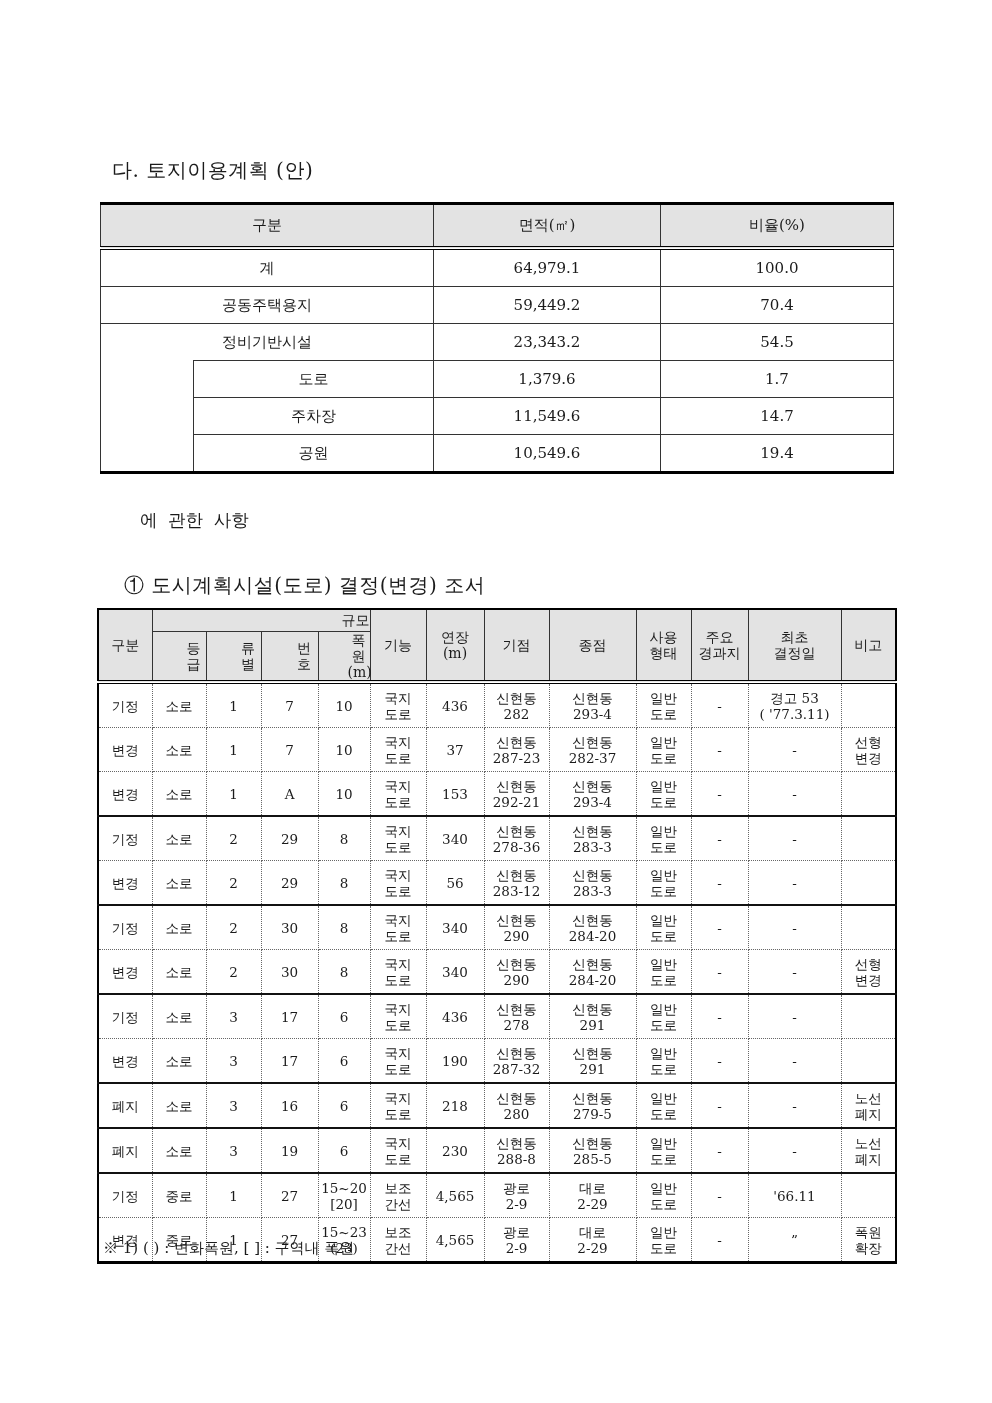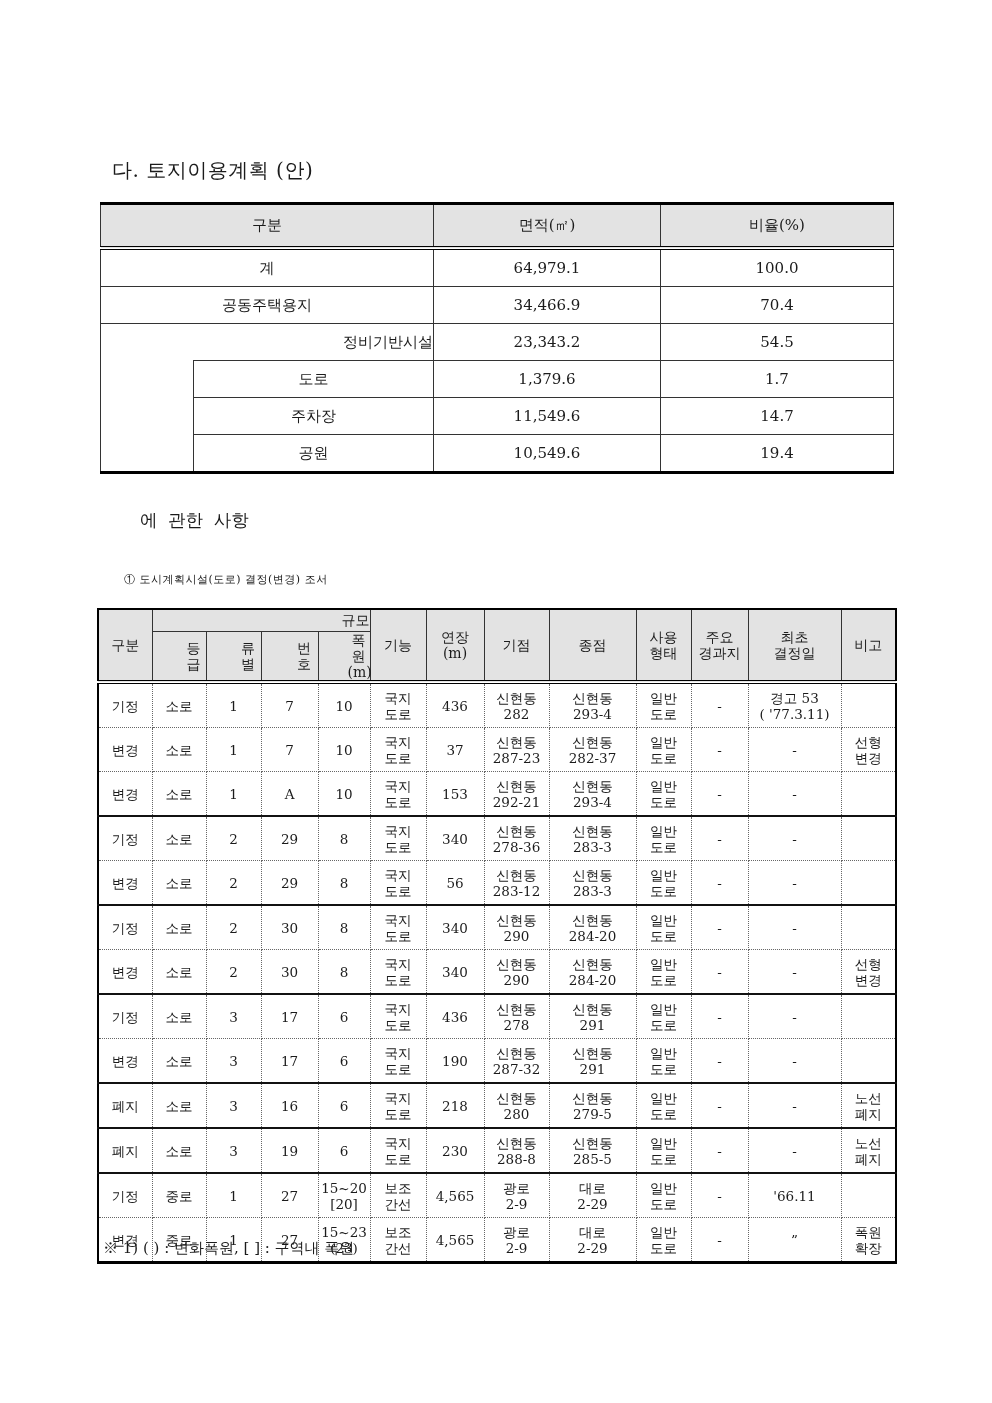--- a/index.html
+++ b/index.html
@@ -9,40 +9,40 @@
     font-family: "DejaVu Serif", "Liberation Serif", serif;
     color: #1b1b1b;
   }
   .page { position: relative; width: 992px; height: 1403px; overflow: hidden; }
 
   
   .sec-title { position: absolute; white-space: nowrap; }
   .title-da { left: 112px; top: 157px; font-size: 20px; letter-spacing: 0.5px; }
   .title-ra-1 { left: 97px; top: 503px; font-size: 17.5px; word-spacing: 5px; }
   .title-ra-2 { left: 140px; top: 508px; font-size: 17.5px; word-spacing: 5px; }
-  .title-sub { left: 124px; top: 572px; font-size: 11px; letter-spacing: 0.5px; }
+  .title-sub { left: 124px; top: 572px; font-size: 20px; letter-spacing: 0.5px; }
 
   
   table { border-collapse: collapse; table-layout: fixed; }
   .land-table {
     position: absolute; left: 100px; top: 202px; width: 793px;
     border-top: 3px solid #000; border-bottom: 3px solid #000;
     border-left: 1px solid #333; border-right: 1px solid #333;
   }
   .land-table th, .land-table td {
     border: 1px solid #333; text-align: center; padding: 0;
     font-size: 15px; font-weight: normal;
   }
   .land-table thead th {
     background: #e3e3e3; height: 41px;
     border-bottom: 4px double #000;
   }
   .land-table tbody td { height: 36px; }
   .land-table td.indent { border-top: none; }
-  .land-table td.no-btm { border-bottom: none; text-align: right; }
+  .land-table td.no-btm { border-bottom: none; }
 
   
   .road-table {
     position: absolute; left: 97px; top: 608px; width: 798px;
     border: 2px solid #000; border-bottom: 3px solid #000;
   }
   .road-table thead th {
     background: #e3e3e3; border: 1px solid #333;
     font-weight: normal; font-size: 14px;
     white-space: pre-line; line-height: 1.15; padding: 0;
@@ -81,21 +81,21 @@
       </tr>
     </thead>
     <tbody>
       <tr>
         <td colspan="2">계</td>
         <td>64,979.1</td>
         <td>100.0</td>
       </tr>
       <tr>
         <td colspan="2">공동주택용지</td>
-        <td>34,466.9</td>
+        <td>59,449.2</td>
         <td>70.4</td>
       </tr>
       <tr>
         <td colspan="2" class="no-btm">정비기반시설</td>
         <td>23,343.2</td>
         <td>54.5</td>
       </tr>
       <tr>
         <td class="indent" rowspan="3"></td>
         <td>도로</td>

